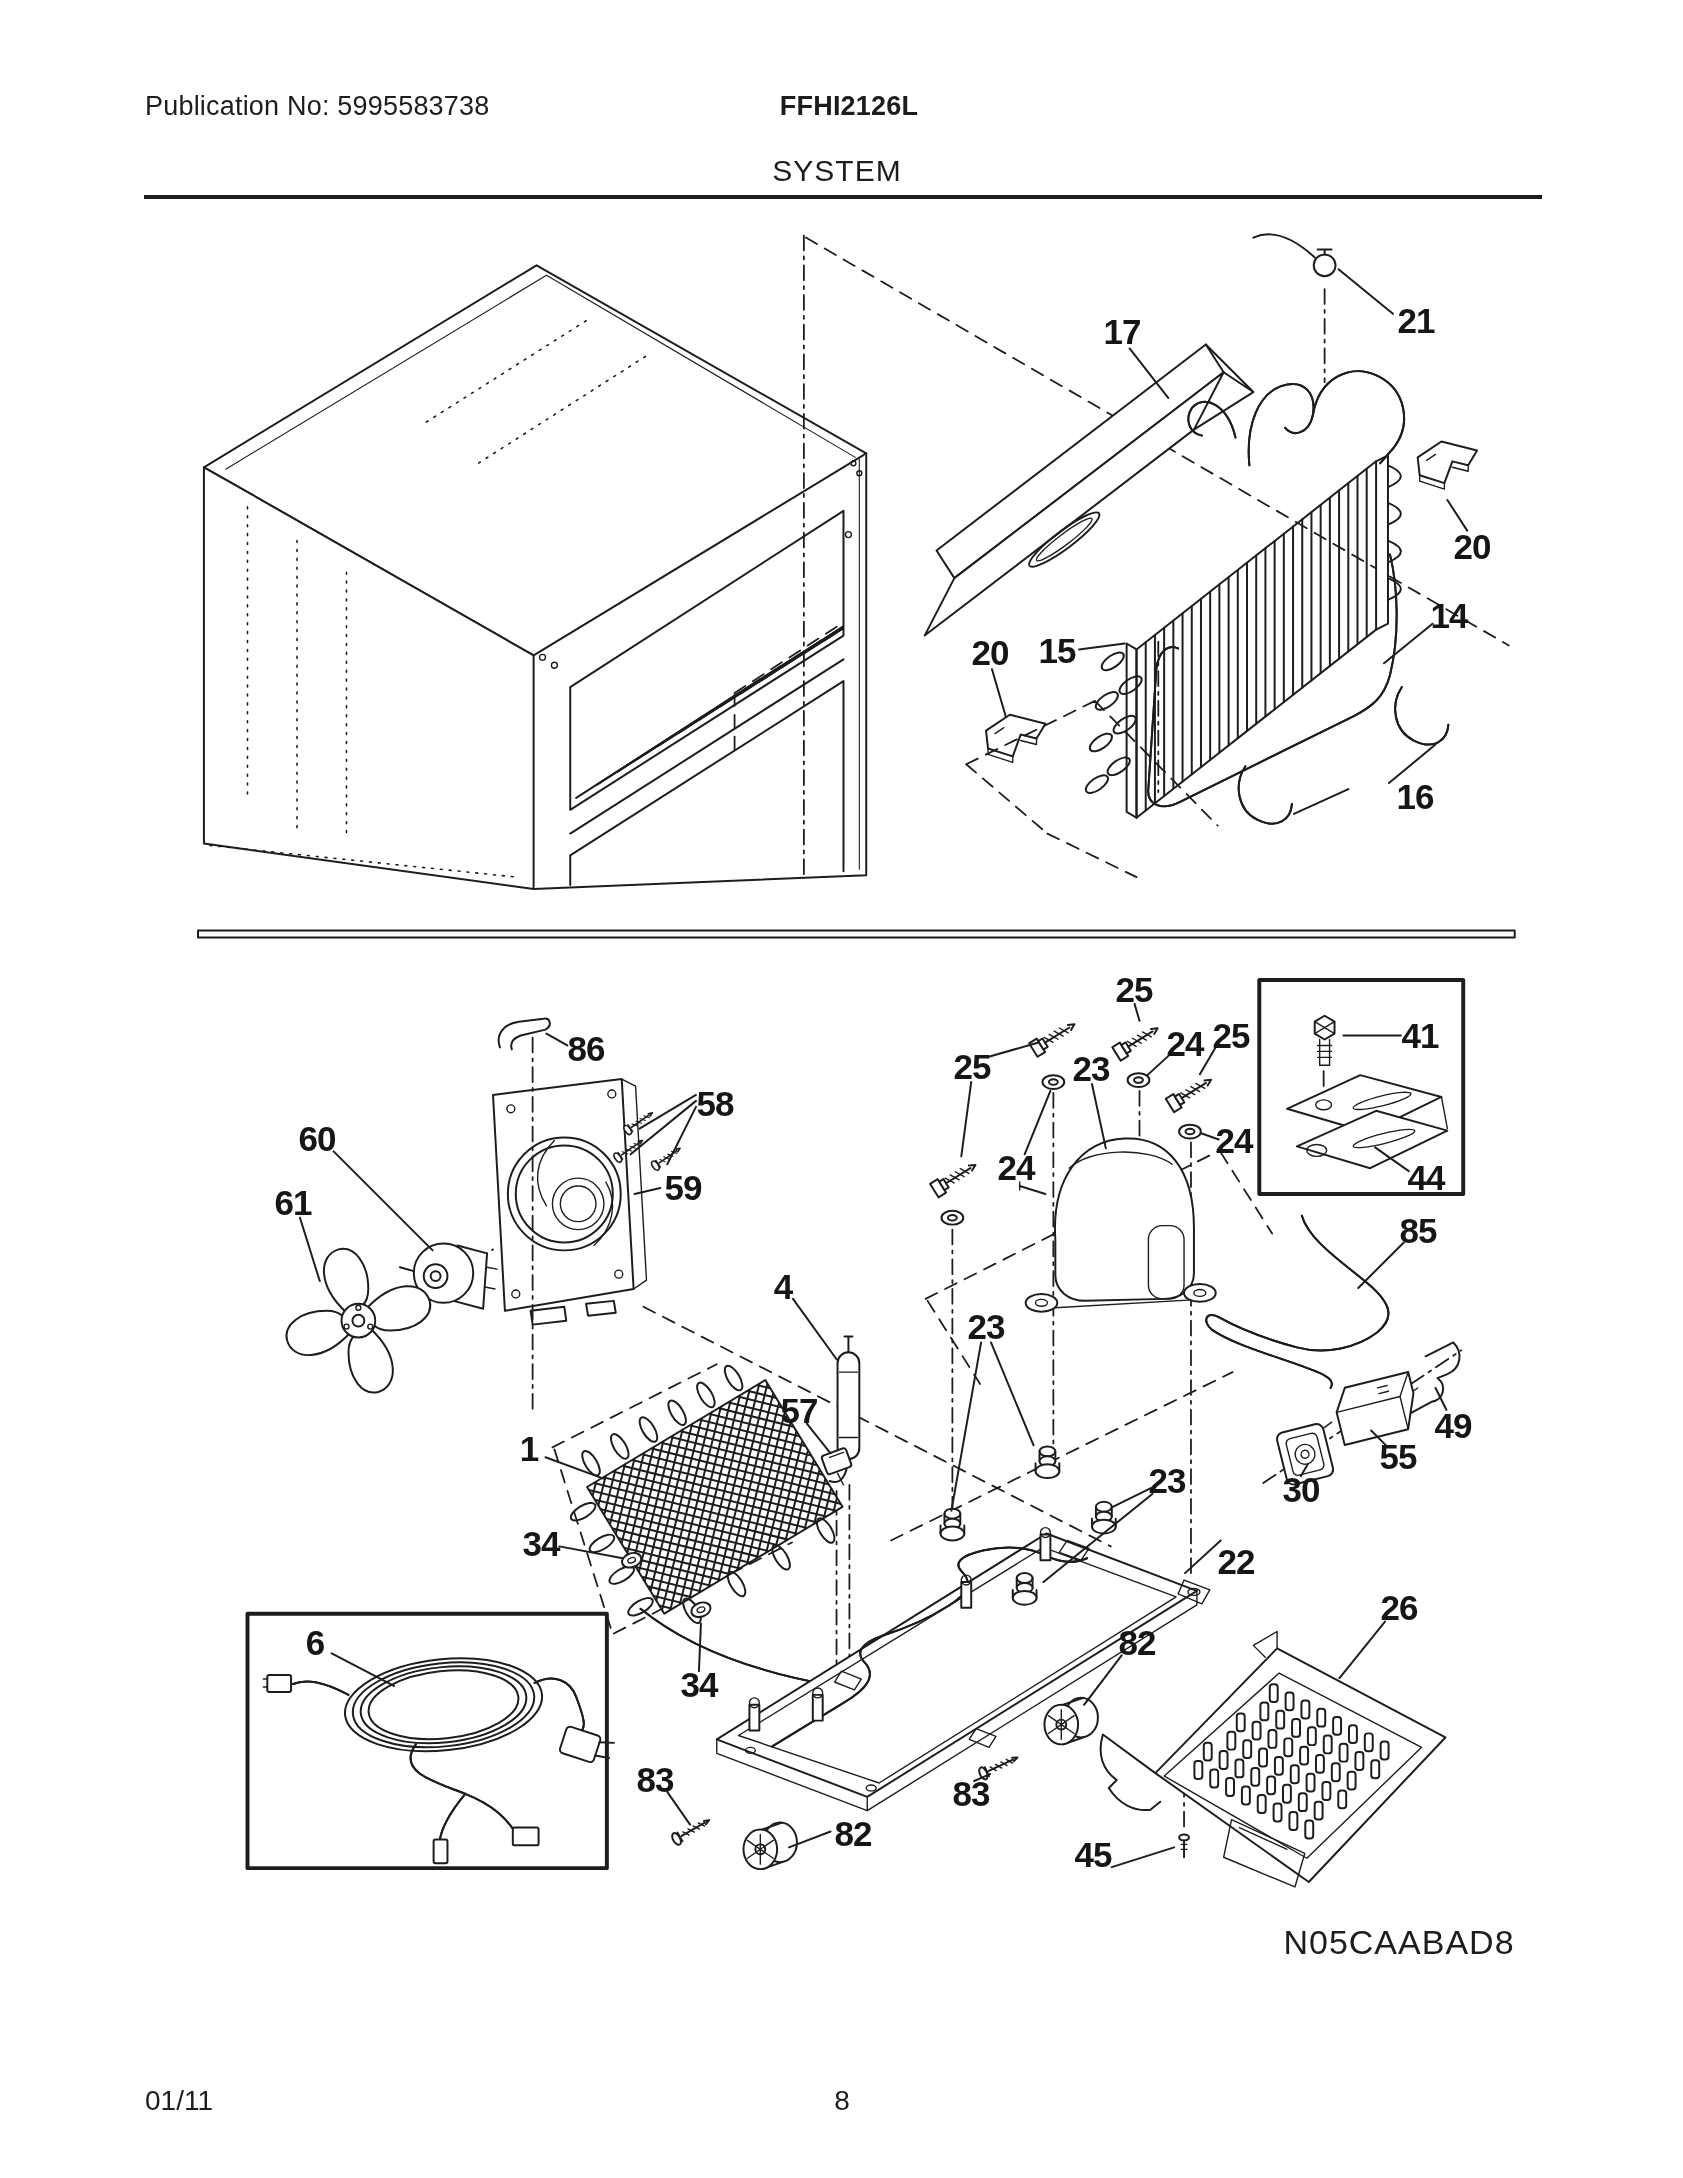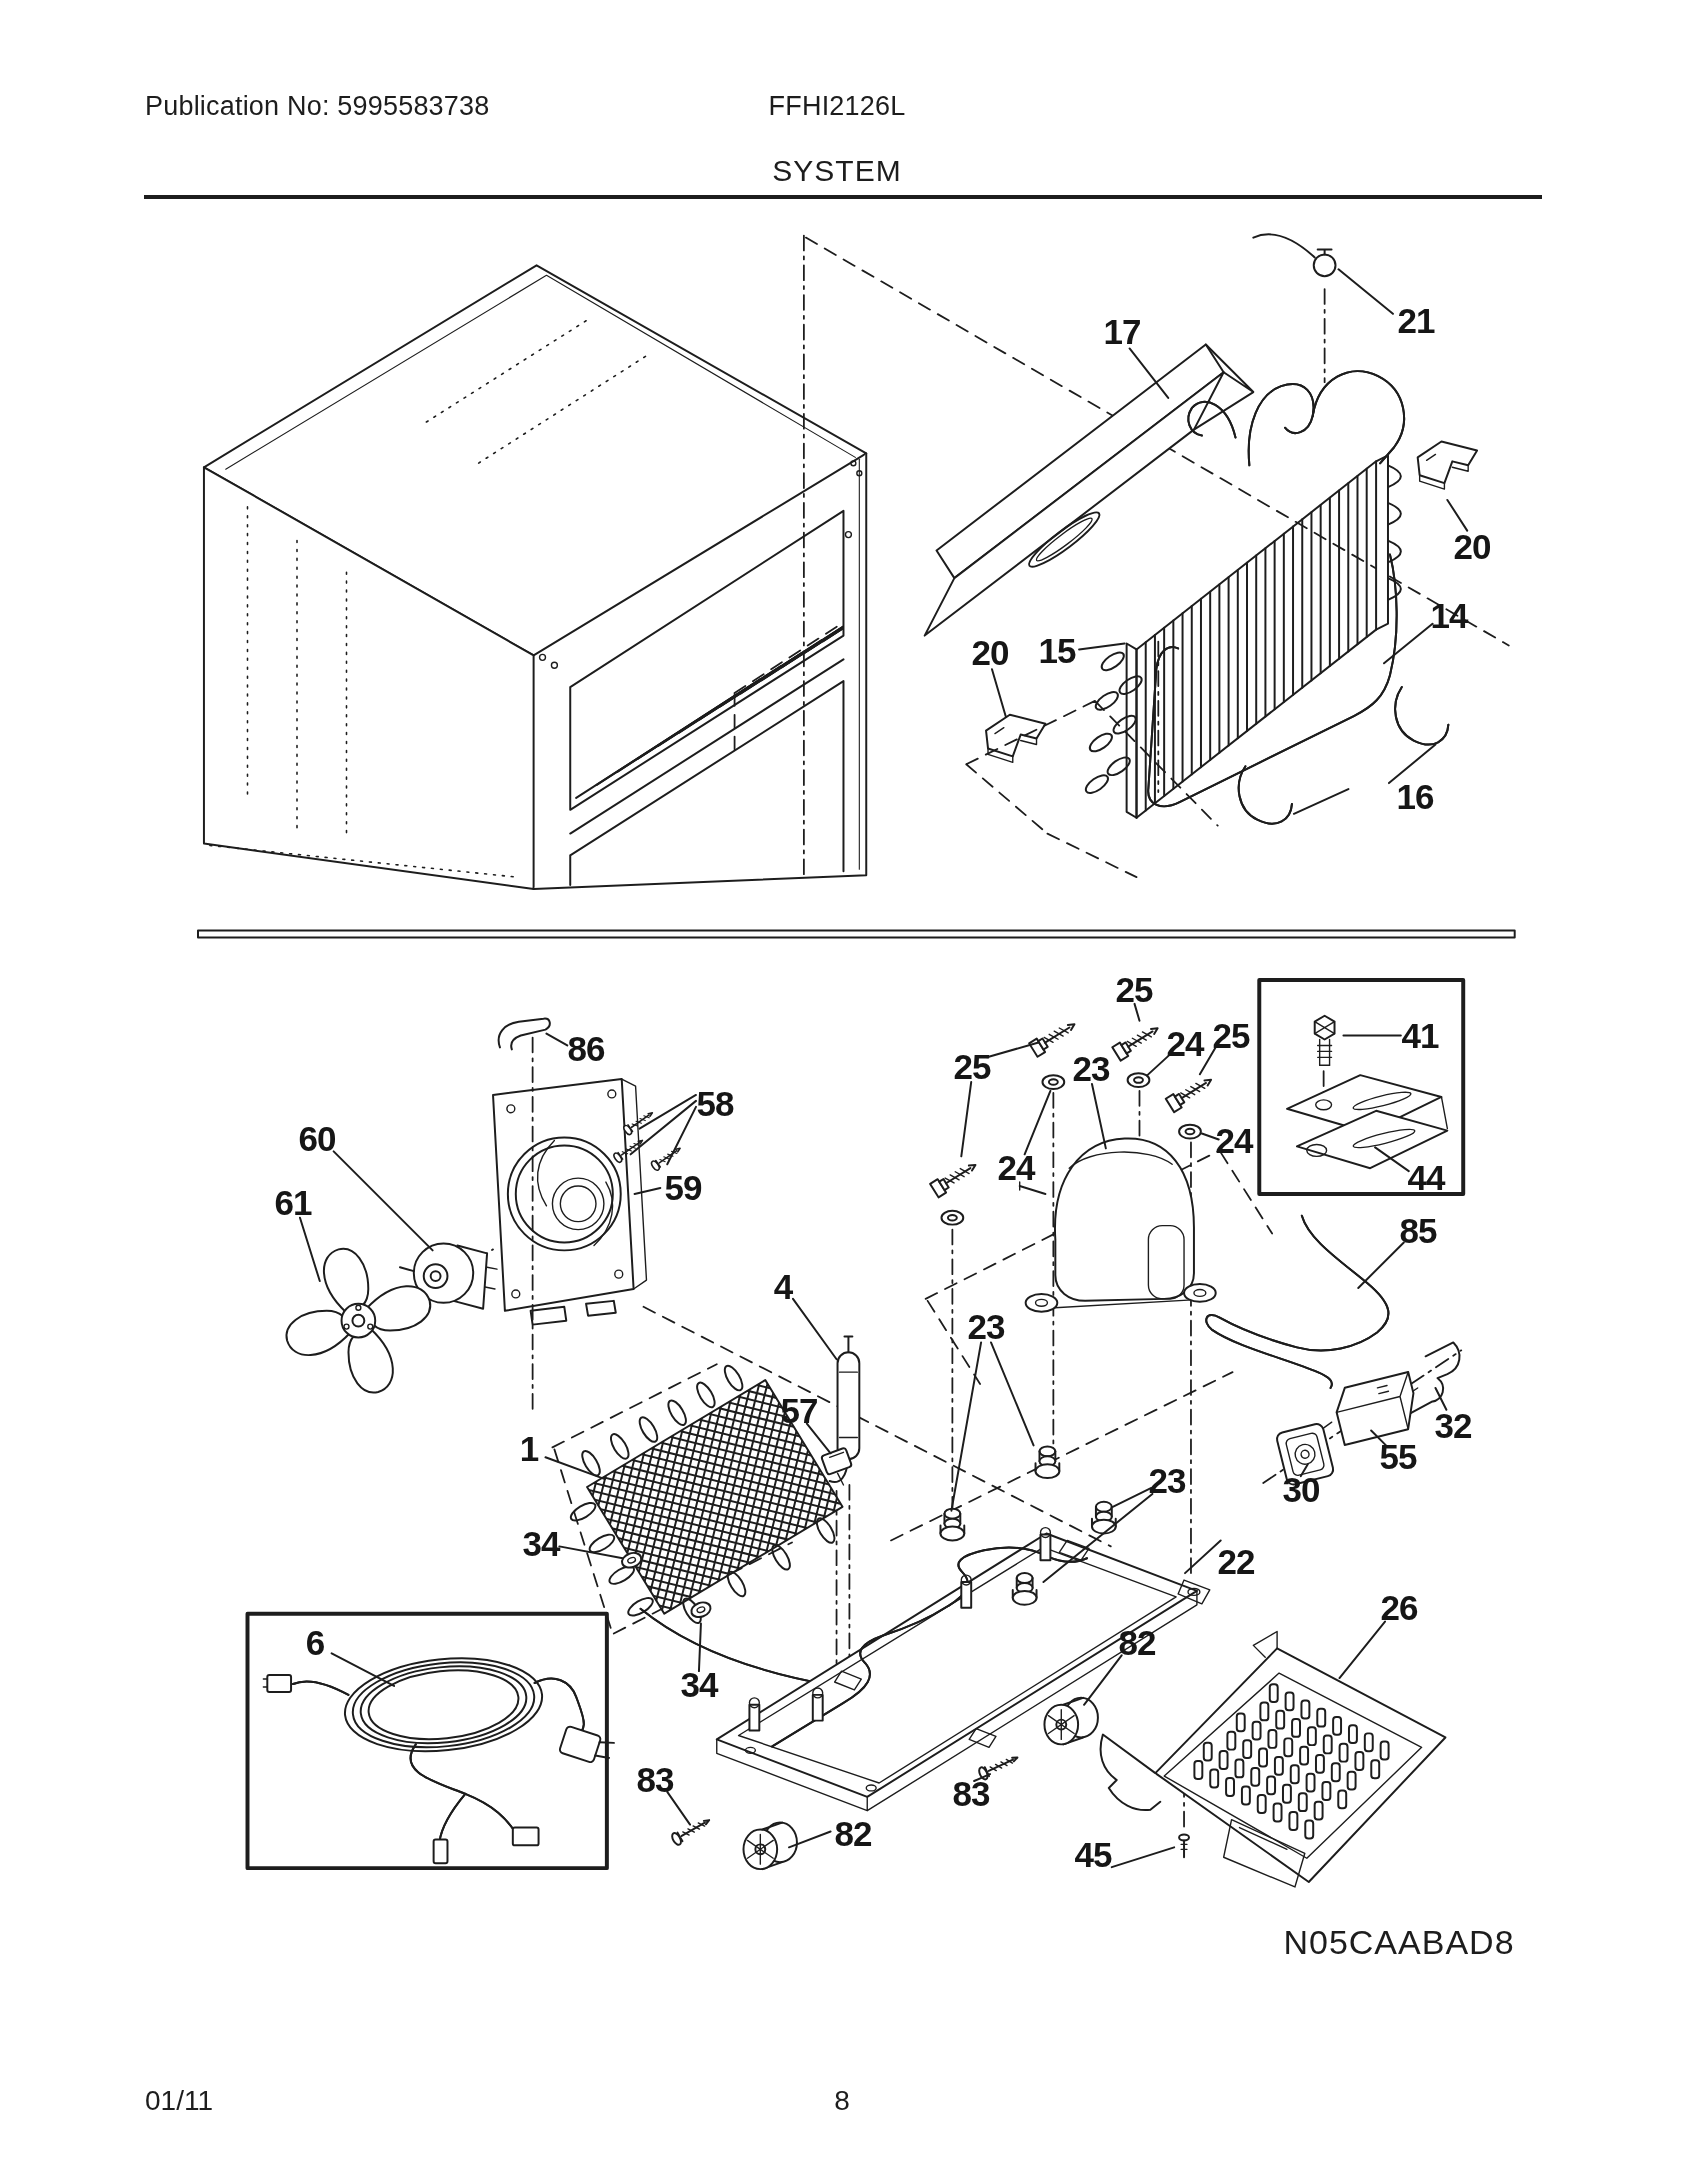--- a/index.html
+++ b/index.html
@@ -29,21 +29,21 @@
   .dot{stroke-dasharray:2 7;stroke-width:1.6;}
   .tube{stroke-width:6;}
   .tubein{stroke:#ffffff;stroke-width:2.6;}
   .boxframe{stroke-width:4;}
 </style>
 </head>
 <body>
 
 <div class="abs hdr" style="left:145px;top:91px;">Publication No: 5995583738</div>
 <div class="abs hdr" style="left:837px;top:91px;">
-    <span class="abs center" style="left:0;top:0;">FFHI2126L</span>
+    <span class="abs center" style="left:12px;top:0;font-weight:bold;">FFHI2126L</span>
   </div>
 <div class="abs title" style="left:837px;top:154px;">SYSTEM</div>
 <div class="abs rule" style="left:144px;top:195px;width:1398px;height:4px;"></div>
 
 <svg viewBox="0 0 1700 2200" width="1683" height="2178">
   <defs>
     <clipPath id="clip-freezer">
         <path d="M576,694 L852,516 L852,642 L576,818 Z"></path>
       </clipPath>
     <clipPath id="clip-cond">
@@ -620,21 +620,21 @@
     <div class="callout" style="left: 541px; top: 1544px;">34</div>
     <div class="callout" style="left: 1236px; top: 1530px; margin-top: 32px;">22</div>
     <div class="callout" style="left: 315px; top: 1643px;">6</div>
     <div class="callout" style="left: 699px; top: 1685px;">34</div>
     <div class="callout" style="left: 1137px; top: 1643px;">82</div>
     <div class="callout" style="left: 1399px; top: 1608px;">26</div>
     <div class="callout" style="left: 655px; top: 1780px;">83</div>
     <div class="callout" style="left: 971px; top: 1794px;">83</div>
     <div class="callout" style="left: 853px; top: 1834px;">82</div>
     <div class="callout" style="left: 1093px; top: 1855px;">45</div>
-    <div class="callout" style="left: 1453px; top: 1426px;">32</div>
+    <div class="callout" style="left: 1453px; top: 1426px;">49</div>
     <div class="callout" style="left: 1398px; top: 1457px;">55</div>
     <div class="callout" style="left: 1301px; top: 1490px;">30</div>
   </div>
 
 <div class="abs code" style="left:1399px;top:1915px;margin-top:27px;">N05CAABAD8</div>
 <div class="abs ftr" style="left:145px;top:2085px;">01/11</div>
 <div class="abs ftr center" style="left:842px;top:2085px;">8</div>
 
 
 </body></html>

